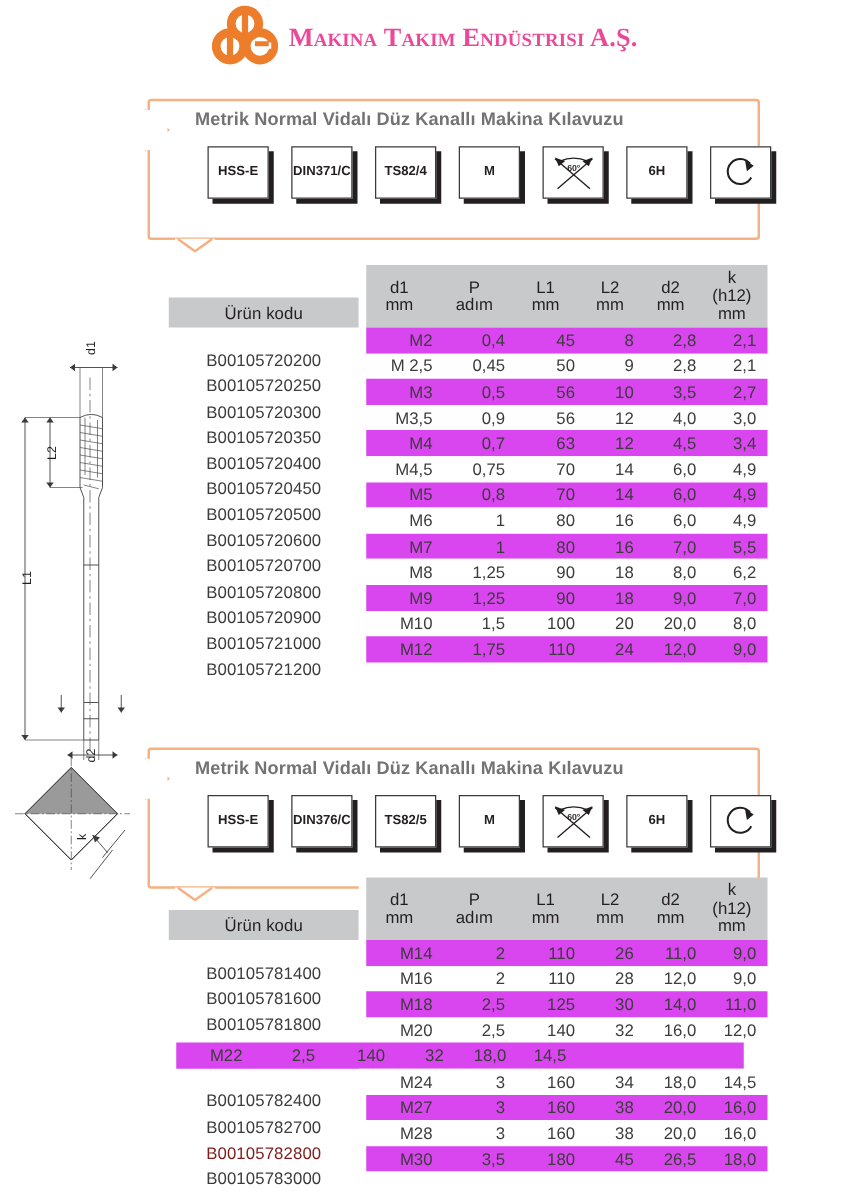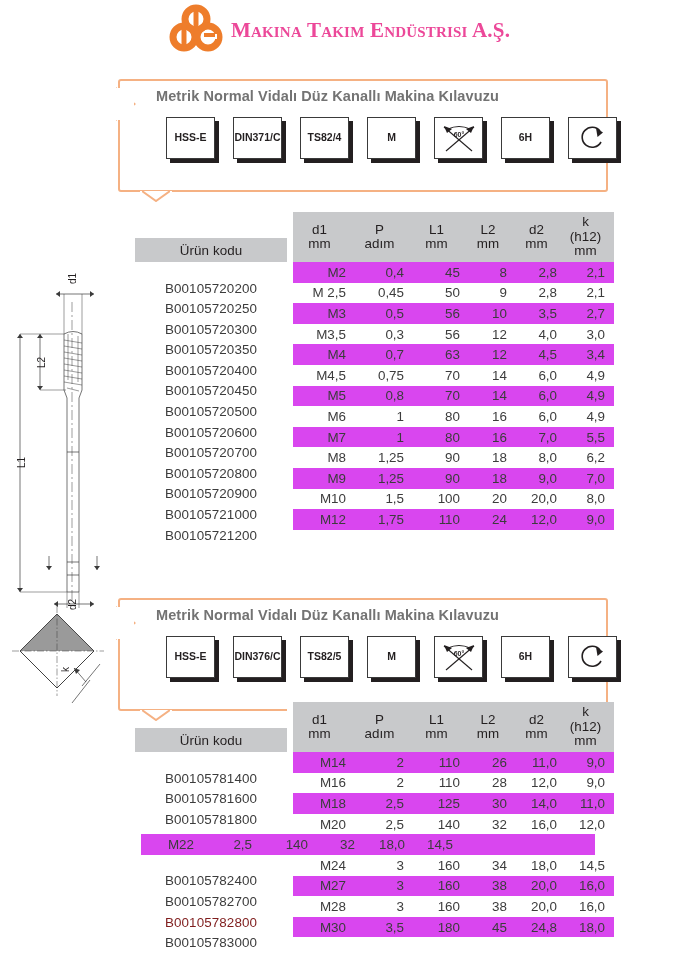--- a/index.html
+++ b/index.html
@@ -389,21 +389,21 @@
           <div class="c c4">10</div>
           <div class="c c5">3,5</div>
           <div class="c c6">2,7</div>
         </div>
       </div>
       <div class="trow plain">
         <div class="cell-code">B00105720350</div>
         <div class="gap"></div>
         <div class="cell-data">
           <div class="c c1">M3,5</div>
-          <div class="c c2">0,3</div>
+          <div class="c c2">0,9</div>
           <div class="c c3">56</div>
           <div class="c c4">12</div>
           <div class="c c5">4,0</div>
           <div class="c c6">3,0</div>
         </div>
       </div>
       <div class="trow shade">
         <div class="cell-code">B00105720400</div>
         <div class="gap"></div>
         <div class="cell-data">
@@ -724,19 +724,19 @@
         </div>
       </div>
       <div class="trow shade">
         <div class="cell-code">B00105783000</div>
         <div class="gap"></div>
         <div class="cell-data">
           <div class="c c1">M30</div>
           <div class="c c2">3,5</div>
           <div class="c c3">180</div>
           <div class="c c4">45</div>
-          <div class="c c5">24,8</div>
+          <div class="c c5">26,5</div>
           <div class="c c6">18,0</div>
         </div>
       </div>
     </div>
 
 </div>
 
 </body></html>

